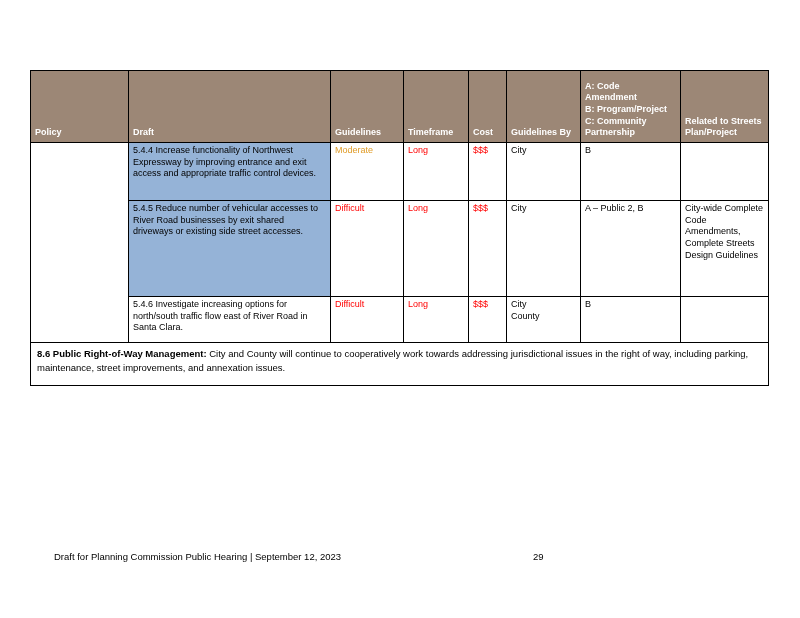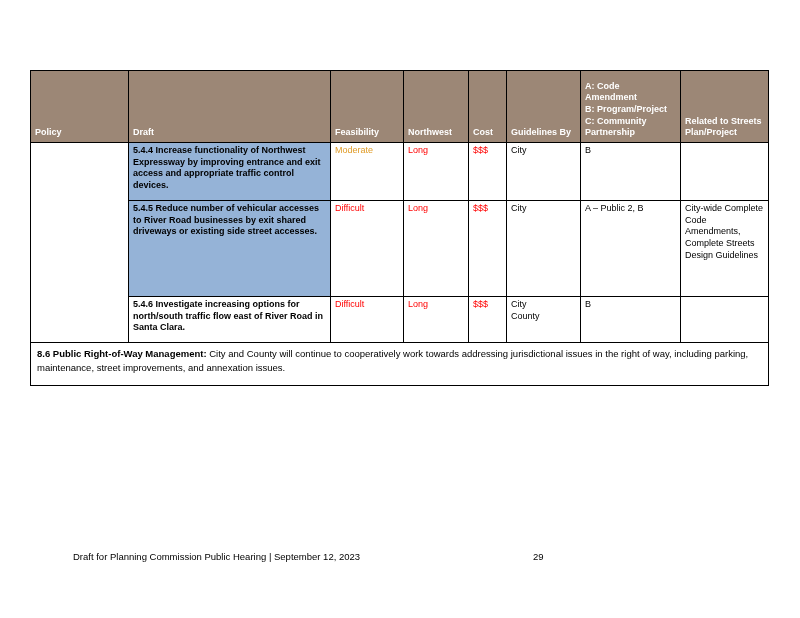--- a/index.html
+++ b/index.html
@@ -33,22 +33,22 @@
     font-weight: bold;
     text-align: left;
     vertical-align: bottom;
     height: 66px;
   }
   .policy-table tbody td {
     vertical-align: top;
     background: #ffffff;
     text-align: left;
   }
-  .cell-blue { background: #95b3d7 !important; font-weight: bold; }
-  .cell-boldaction { font-weight: bold; }
+  .cell-blue { background: #95b3d7 !important; font-weight: normal; }
+  .cell-boldaction { font-weight: normal; }
   .txt-orange { color: #e09c28; margin-left: 28px; }
   .txt-red { color: #ff0000; }
   .preline { white-space: pre-line; margin-top: 32px; }
   tr.row-1 td { height: 52px; }
   tr.row-2 td { height: 90px; }
   tr.row-3 td { height: 40px; }
   td.note-cell {
     font-size: 9.5px;
     padding: 4px 6px 6px 6px;
     line-height: 1.45;
@@ -57,21 +57,21 @@
   }
   .note-lead { font-weight: bold; }
   .footer {
     position: absolute;
     top: 551px;
     left: 0;
     width: 800px;
     font-size: 9.5px;
     line-height: 1.2;
   }
-  .footer-left { position: absolute; left: 73px; top: 0; white-space: nowrap; }
+  .footer-left { position: absolute; left: 54px; top: 0; white-space: nowrap; }
   .footer-page { position: absolute; left: 533px; top: 0; }
 </style>
 </head>
 <body>
 
 <div class="page">
 
   <table class="policy-table">
     <colgroup>
       <col style="width:98px">
@@ -80,22 +80,22 @@
       <col style="width:65px">
       <col style="width:38px">
       <col style="width:74px">
       <col style="width:100px">
       <col style="width:88px">
     </colgroup>
     <thead>
       <tr>
         <th>Policy</th>
         <th>Draft</th>
-        <th>Feasibility</th>
-        <th>Northwest</th>
+        <th>Guidelines</th>
+        <th>Timeframe</th>
         <th>Cost</th>
         <th>Guidelines By</th>
         <th class="preline">A: Code
 Amendment
 B: Program/Project
 C: Community
 Partnership</th>
         <th>Related to Streets Plan/Project</th>
       </tr>
     </thead>

